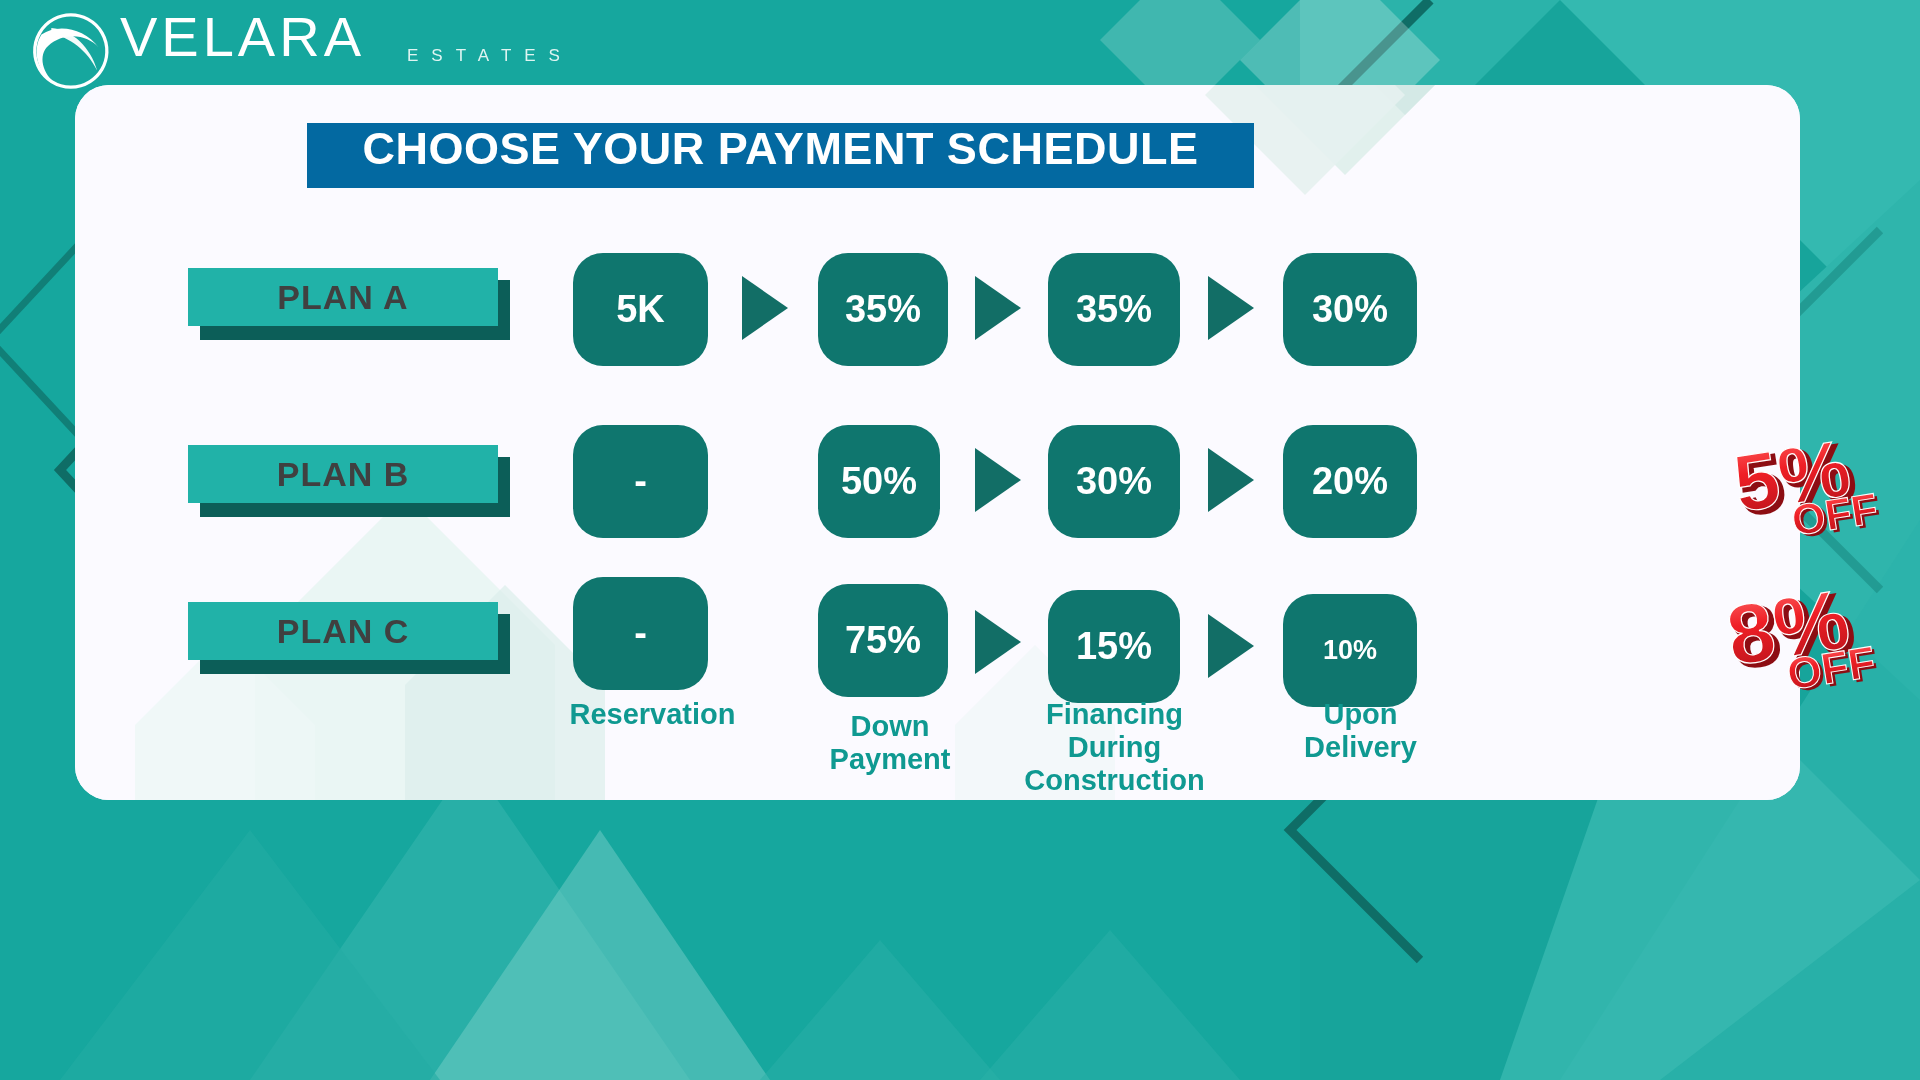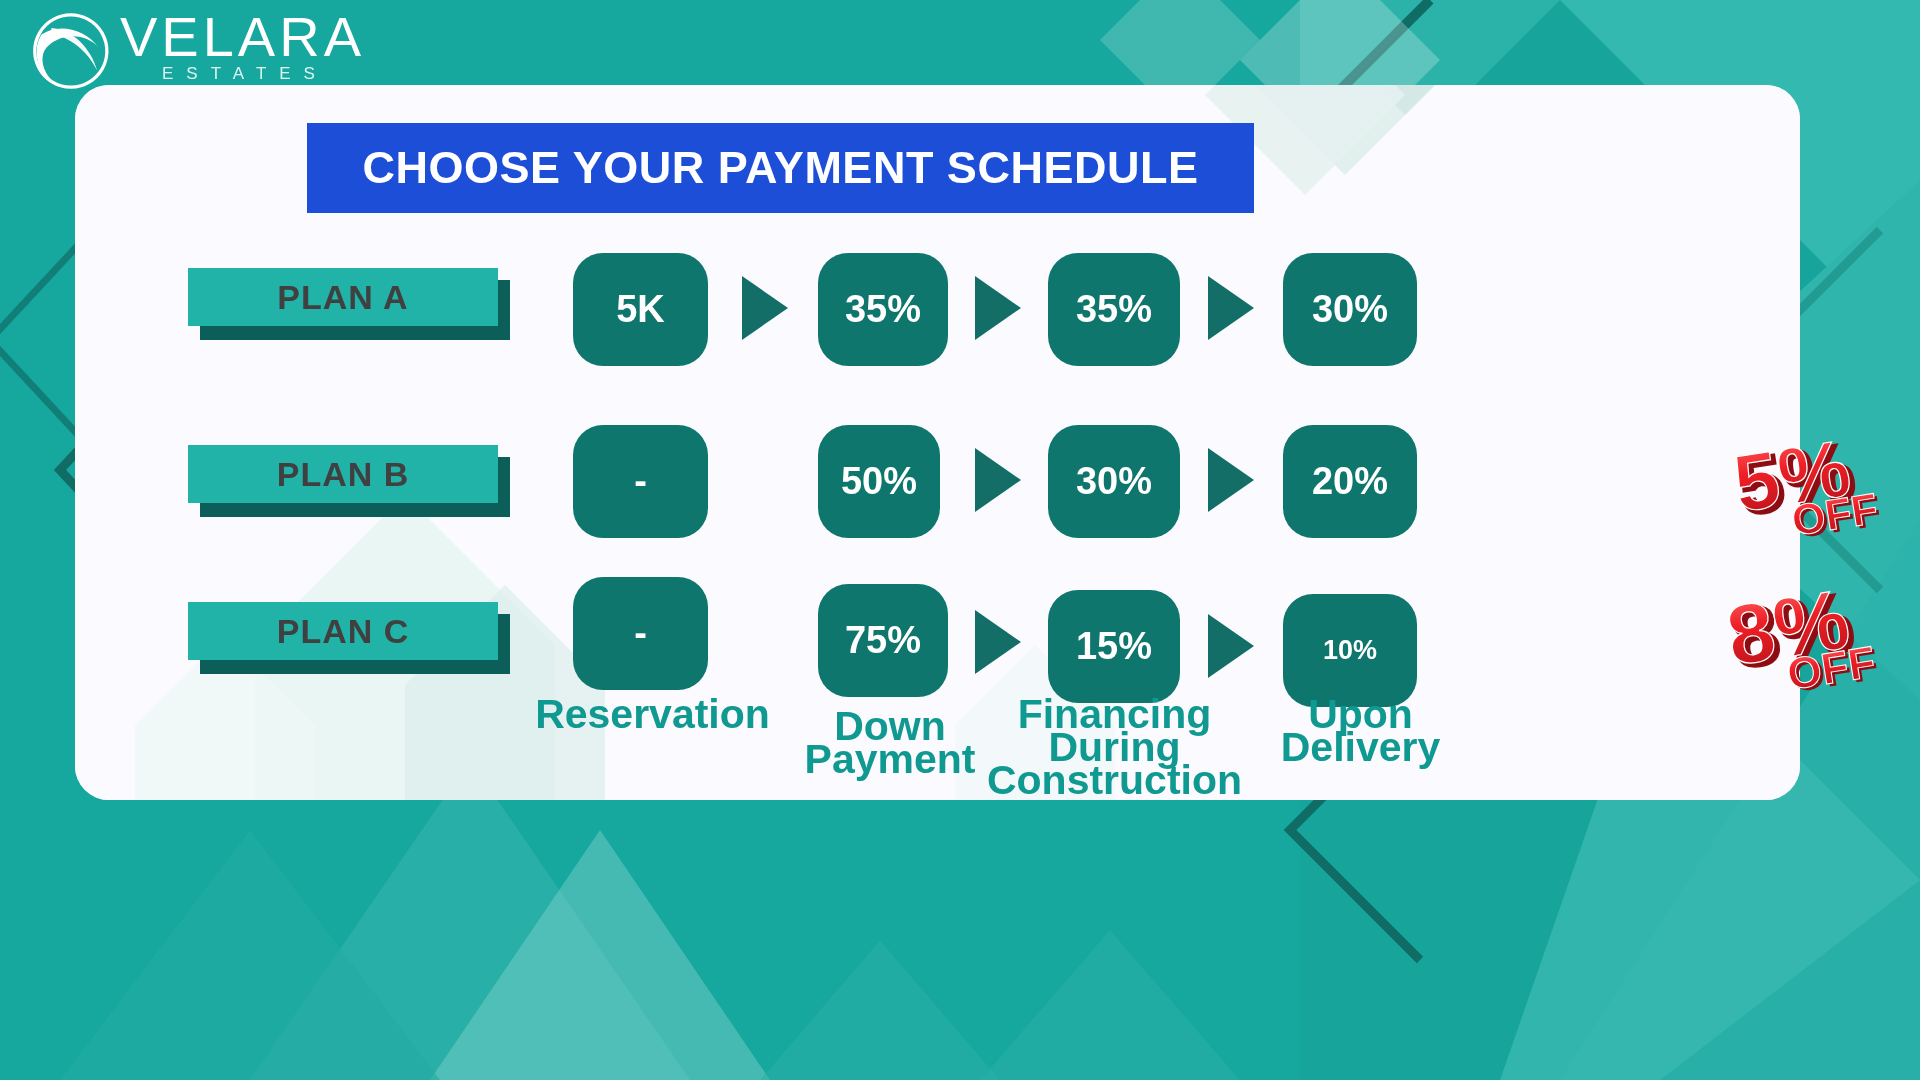--- a/index.html
+++ b/index.html
@@ -19,34 +19,34 @@
     position:absolute;left:75px;top:85px;width:1725px;height:715px;
     background:#fbfaff;border-radius:34px;
     z-index:5;
   }
   .card-clip{position:absolute;inset:0;overflow:hidden;border-radius:34px;}
   .card-clip svg{position:absolute;left:0;top:0;}
 
   
   .logo{position:absolute;left:30px;top:8px;z-index:20;display:flex;align-items:flex-start;}
   .logo-mark{width:82px;height:82px;flex:0 0 auto;margin-top:2px;}
-  .logo-text{margin-left:8px;display:flex;flex-direction:column;}
+  .logo-text{margin-left:8px;display:flex;flex-direction:row;align-items:flex-end;}
   .logo-name{
     font-size:56px;letter-spacing:4px;color:#ffffff;font-weight:400;
     line-height:58px;font-family:"Liberation Sans", sans-serif;
   }
   .logo-sub{
     font-size:17px;letter-spacing:13px;color:#dff5f2;font-weight:300;
     margin-top:-2px;margin-left:42px;
   }
 
   
   .title-banner{
-    position:absolute;left:307px;top:123px;width:947px;height:90px;
-    background:#1d4ed8;display:flex;align-items:center;justify-content:center;
+    position:absolute;left:307px;top:123px;width:947px;height:65px;
+    background:#0369a1;display:flex;align-items:flex-start;justify-content:center;
     z-index:12;
   }
   .title-banner span{
     color:#ffffff;font-weight:bold;font-size:45px;letter-spacing:0.5px;
     font-family:"Liberation Sans", sans-serif;white-space:nowrap;
   }
 
   
   .rows{position:absolute;left:0;top:0;width:1920px;height:1080px;z-index:14;}
   .row{position:absolute;height:200px;}
@@ -78,21 +78,21 @@
   .arrow{
     position:absolute;width:0;height:0;
     border-top:32px solid transparent;border-bottom:32px solid transparent;
     border-left:46px solid #126e66;
   }
 
   
   .captions{position:absolute;z-index:14;}
   .caption{
     position:absolute;text-align:center;color:#0f9991;font-weight:bold;
-    font-size:41px;line-height:33px;
+    font-size:29px;line-height:33px;
   }
 
   
   .badge{position:absolute;z-index:18;}
   .badge svg{display:block;}
 </style>
 </head>
 <body>
 
 <div class="bg">

